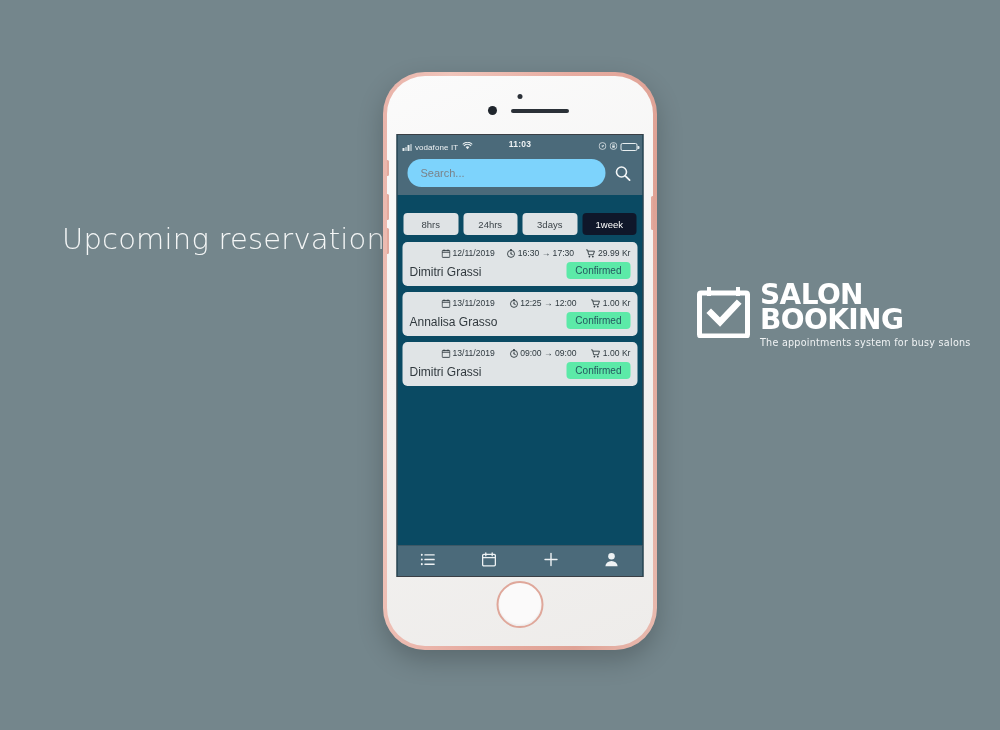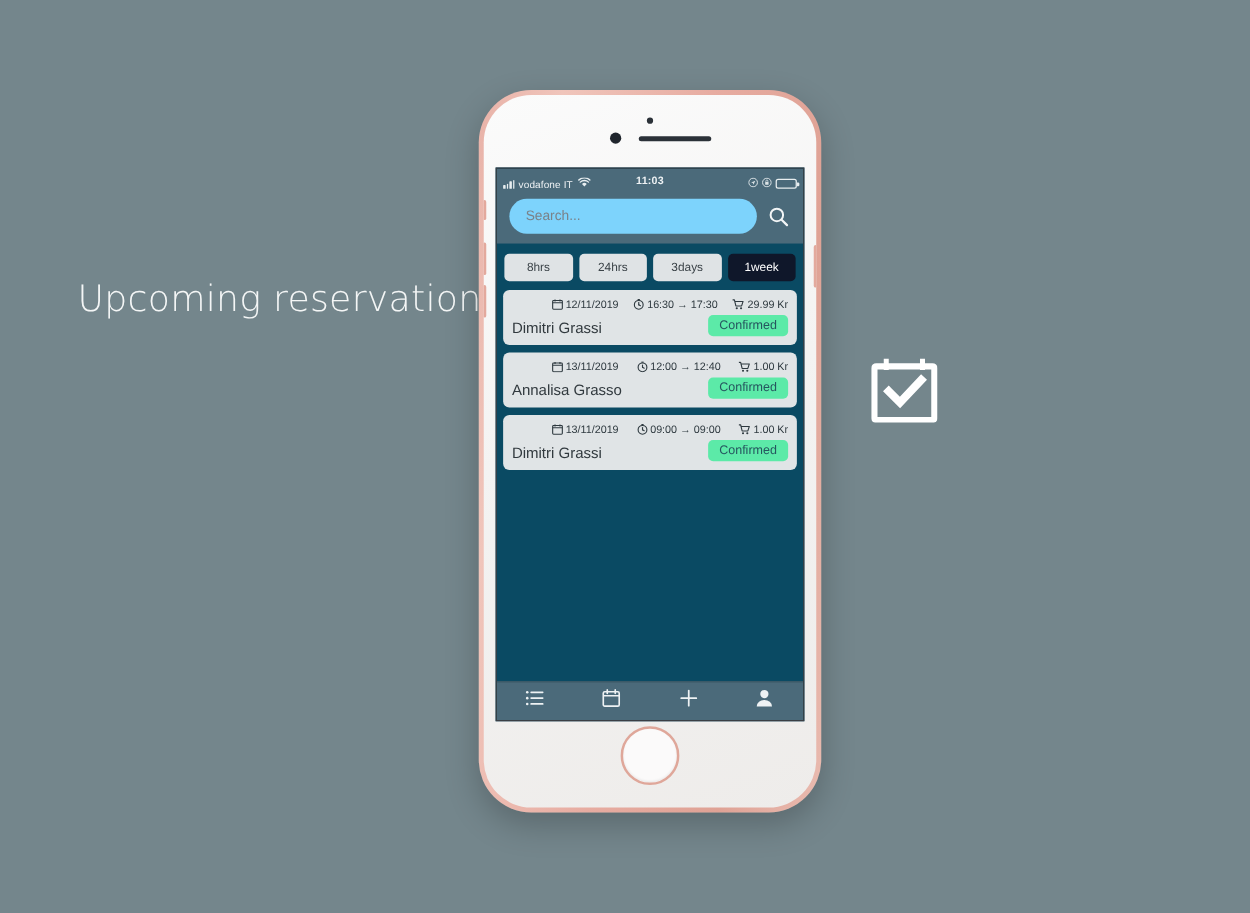--- a/index.html
+++ b/index.html
@@ -150,21 +150,21 @@
     width: 18px; height: 18px;
     display: flex; align-items: center; justify-content: center;
     background: none; border: none; cursor: pointer; padding: 0;
     margin-right: 3px;
   }
 
   
   .filters {
     background: #0a4a63;
     display: flex; gap: 5px;
-    padding: 8px 6px 7px 6px;
+    padding: 18px 6px 7px 6px;
   }
   .chip {
     flex: 1; height: 22px;
     border-radius: 4px;
     background: #dfe3e5;
     color: #3b4348;
     font-size: 9.5px;
     display: flex; align-items: center; justify-content: center;
     border: none; cursor: pointer;
     font-family: "Liberation Sans", sans-serif;
@@ -361,21 +361,21 @@
               </span>
               <span class="rt-time">
                 <span class="mini-ic">
                   <svg width="9" height="9" viewBox="0 0 10 10">
                       <circle cx="5" cy="5.4" r="3.9" fill="none" stroke="#2f3a40" stroke-width="1"></circle>
                       <line x1="5" y1="3.3" x2="5" y2="5.4" stroke="#2f3a40" stroke-width="1" stroke-linecap="round"></line>
                       <line x1="5" y1="5.4" x2="6.5" y2="6.2" stroke="#2f3a40" stroke-width="1" stroke-linecap="round"></line>
                       <line x1="4" y1="0.7" x2="6" y2="0.7" stroke="#2f3a40" stroke-width="1.1"></line>
                     </svg>
                 </span>
-                <span>12:00 → 12:40</span>
+                <span>12:25 → 12:00</span>
               </span>
               <span class="rt-price">
                 <span class="mini-ic">
                   <svg width="10" height="9" viewBox="0 0 11 10">
                       <path d="M0.6 1 H2.2 L3.5 6.4 H8.6 L9.9 2.4 H2.6" fill="none" stroke="#2f3a40" stroke-width="1" stroke-linejoin="round"></path>
                       <circle cx="4.3" cy="8.4" r="0.95" fill="#2f3a40"></circle>
                       <circle cx="8.1" cy="8.4" r="0.95" fill="#2f3a40"></circle>
                     </svg>
                 </span>
                 <span>1.00 Kr</span>
@@ -479,15 +479,20 @@
 
   <div class="logo">
     <span class="logo-mark">
       <svg width="53" height="53" viewBox="0 0 53 53">
         <line x1="12" y1="2" x2="12" y2="11" stroke="#ffffff" stroke-width="4"></line>
         <line x1="41" y1="2" x2="41" y2="11" stroke="#ffffff" stroke-width="4"></line>
         <rect x="2.5" y="8" width="48" height="43" rx="1.5" fill="none" stroke="#ffffff" stroke-width="5"></rect>
         <path d="M14 28 L23 37 L40 19" fill="none" stroke="#ffffff" stroke-width="6.5" stroke-linecap="square" stroke-linejoin="miter"></path>
       </svg>
     </span>
+    <span class="logo-text">
+      <span class="logo-word">SALON</span>
+      <span class="logo-word">BOOKING</span>
+      <span class="logo-tag">The appointments system for busy salons</span>
+    </span>
   </div>
 
 </div>
 
 </body></html>

